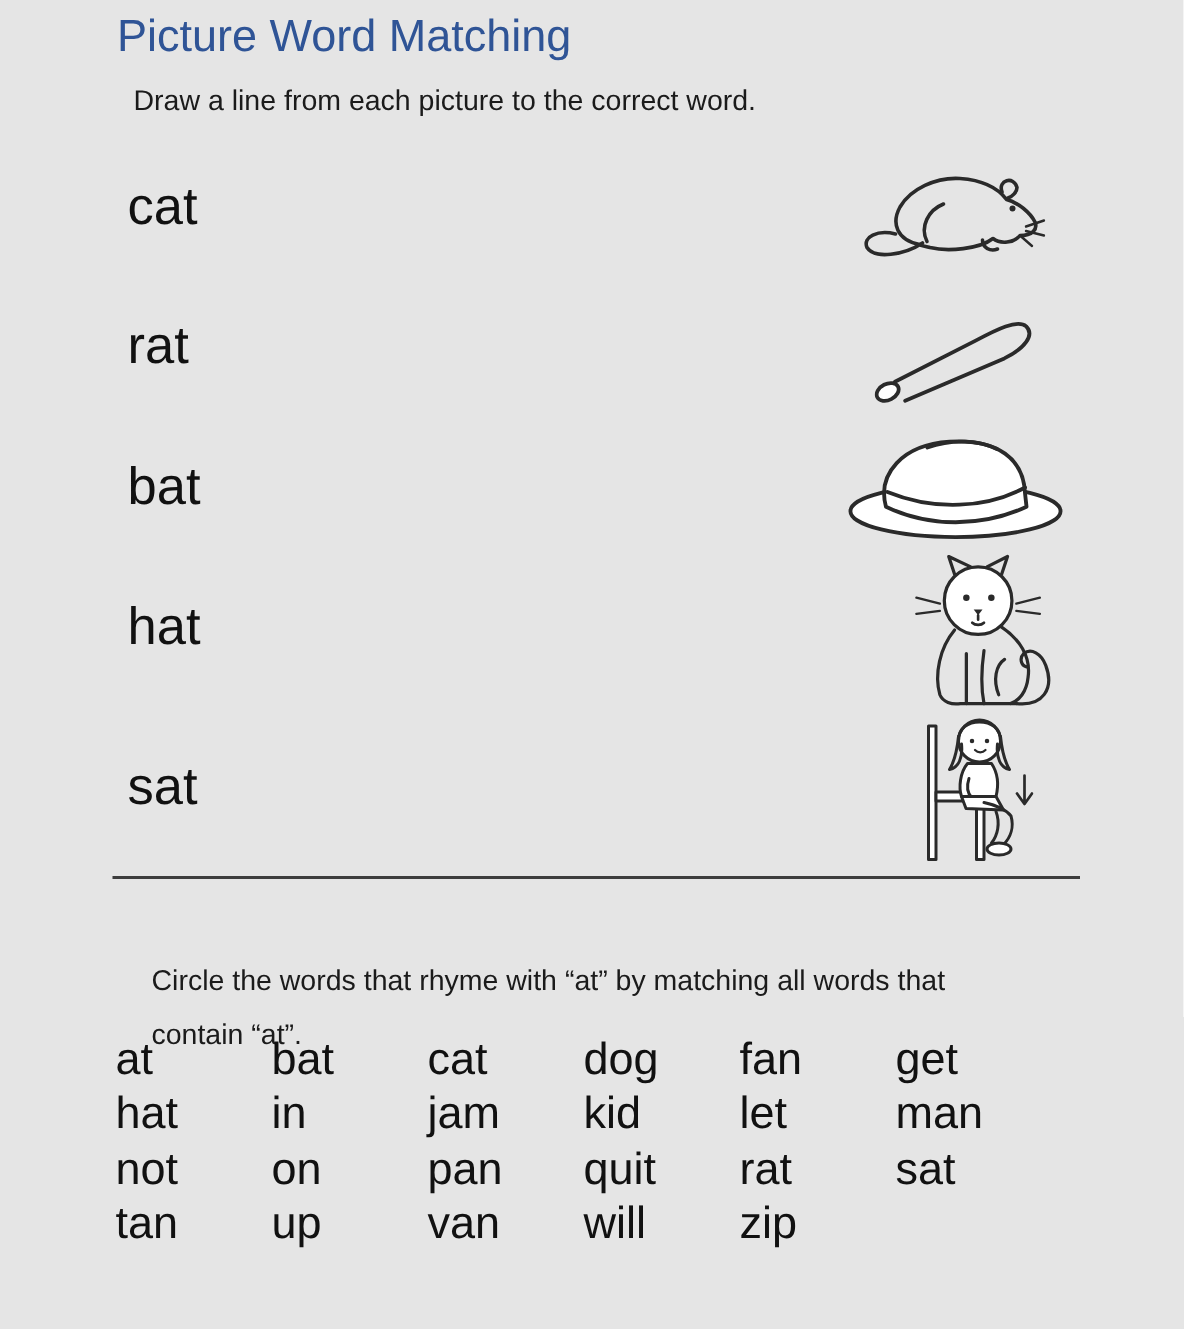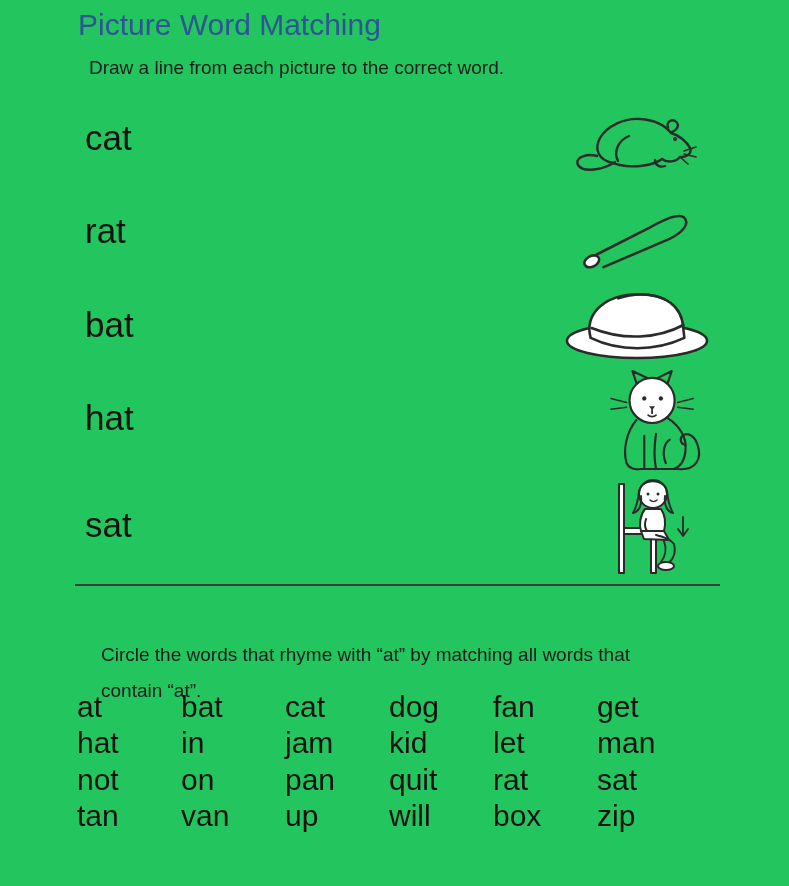--- a/index.html
+++ b/index.html
@@ -1,19 +1,19 @@
 <!DOCTYPE html>
 <html><head>
 <meta charset="utf-8">
 <style>
   html,body{margin:0;padding:0;background:#ffffff;}
   .sheet{
     position:relative;
     width:789px;height:886px;
-    background:#22c55e;
+    background:#e5e5e5;
     font-family:"Liberation Sans", sans-serif;
     color:#1b1b1b;
     overflow:hidden;
   }
   .title{
     position:absolute;left:78px;top:10px;
     font-size:30px;font-weight:400;line-height:1;
     color:#2F5496;margin:0;
   }
   .instr{
@@ -141,24 +141,23 @@
 
     <span>man</span>
     <span>not</span>
     <span>on</span>
     <span>pan</span>
     <span>quit</span>
     <span>rat</span>
 
     <span>sat</span>
     <span>tan</span>
+    <span>up</span>
     <span>van</span>
-    <span>up</span>
     <span>will</span>
-    <span>box</span>
 
     <span>zip</span>
     <span></span>
     <span></span>
     <span></span>
     <span></span>
   </div>
 
 </div>
 

